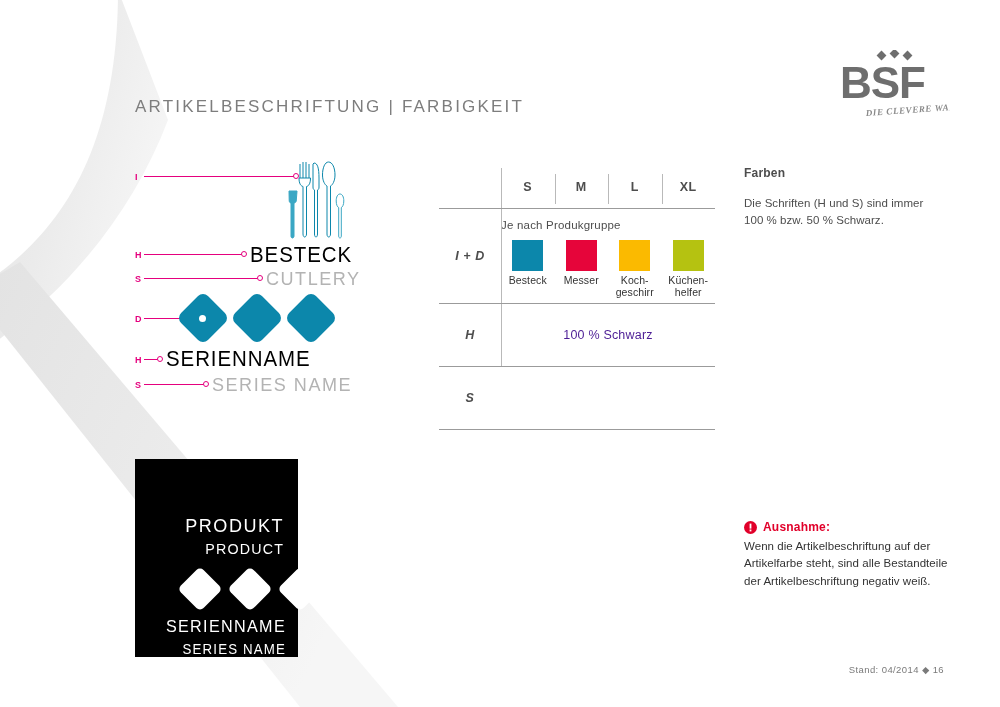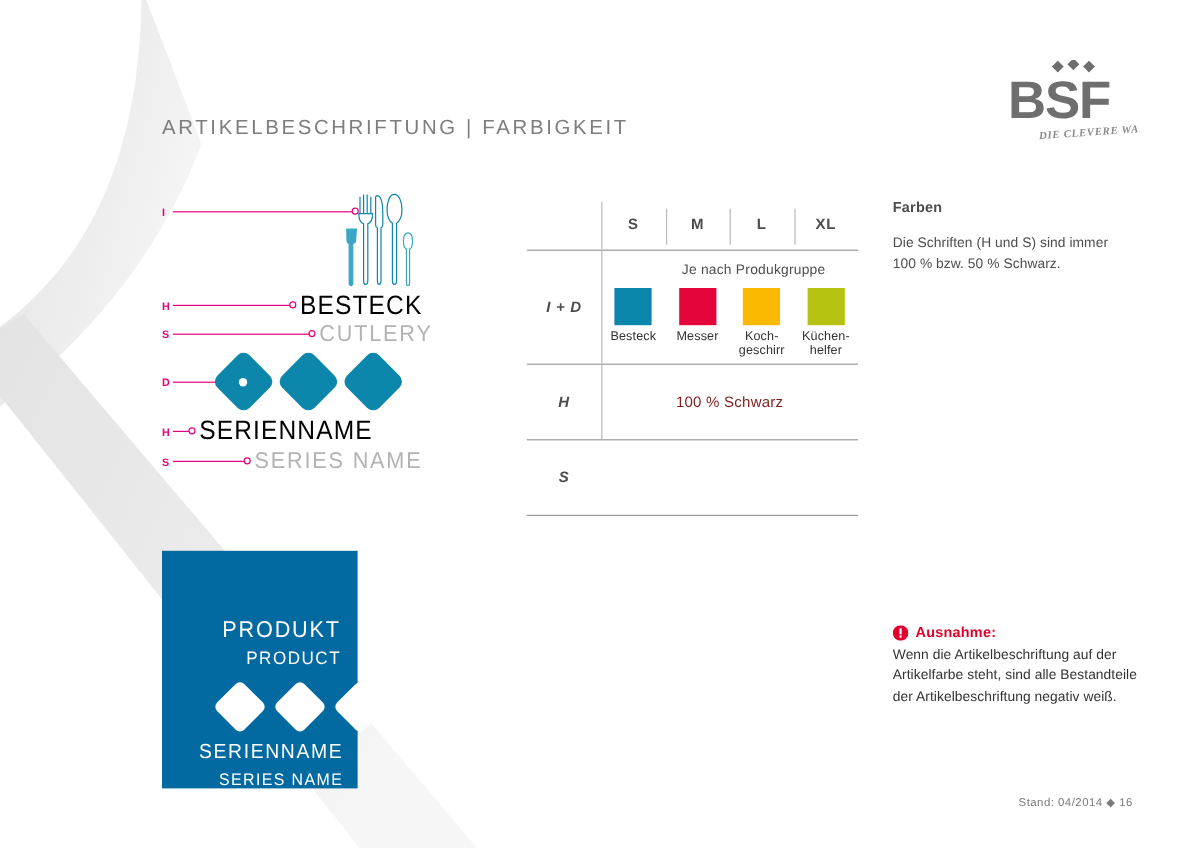--- a/index.html
+++ b/index.html
@@ -56,21 +56,21 @@
     transform:scaleX(0.95);transform-origin:left center;
   }
   .rhomb{
     position:absolute;width:38px;height:38px;background:#0c87ab;border-radius:7px;
     transform:rotate(45deg);
   }
 
   
   .card{
     position:absolute;left:135px;top:459px;width:163px;height:198px;
-    background:#0369a1;z-index:5;
+    background:#000000;z-index:5;
   }
   .card-produkt{
     position:absolute;right:14px;top:56px;color:#ffffff;font-size:19px;
     letter-spacing:1.6px;font-weight:400;white-space:nowrap;
     transform:scaleX(0.95);transform-origin:right center;
   }
   .card-product{
     position:absolute;right:14px;top:81px;color:#ffffff;font-size:15px;
     letter-spacing:1.3px;font-weight:400;white-space:nowrap;
     transform:scaleX(0.95);transform-origin:right center;
@@ -102,31 +102,31 @@
   }
   .t-body{flex:1;position:relative;}
   .vdiv{position:absolute;width:1px;background:#b9b9b9;}
 
   .hdr-cells{display:flex;height:42px;}
   .hdr-cell{
     flex:1;display:flex;align-items:center;justify-content:center;
     font-size:12.5px;font-weight:bold;color:#4d4d4d;letter-spacing:0.6px;
   }
   .je-nach{
-    text-align:center;font-size:11.5px;color:#4d4d4d;padding-top:10px;letter-spacing:0.2px;margin-left:40px;
+    font-size:11.5px;color:#4d4d4d;padding-top:10px;letter-spacing:0.2px;
   }
   .swatches{display:flex;margin-top:9px;}
   .sw-col{flex:1;display:flex;flex-direction:column;align-items:center;}
   .sw{width:31px;height:31px;}
   .sw-cap{
     font-size:10.5px;color:#333333;margin-top:4px;text-align:center;line-height:1.12;
     letter-spacing:0.1px;
   }
   .t-val{
-    text-align:right;font-size:12.5px;color:#7f1d1d;letter-spacing:0.2px;
+    text-align:right;font-size:12.5px;color:#4c1d95;letter-spacing:0.2px;
   }
   .row-tall{height:62px;display:flex;align-items:center;}
   .row-tall .t-body{display:flex;align-items:center;justify-content:center;height:100%;}
 
   
   .notes{position:absolute;left:744px;top:166px;width:200px;z-index:5;}
   .n-title{font-size:12px;font-weight:bold;color:#4d4d4d;letter-spacing:0.2px;}
   .n-para{
     font-size:11.5px;color:#4d4d4d;line-height:1.52;margin-top:15px;letter-spacing:0.05px;
   }

